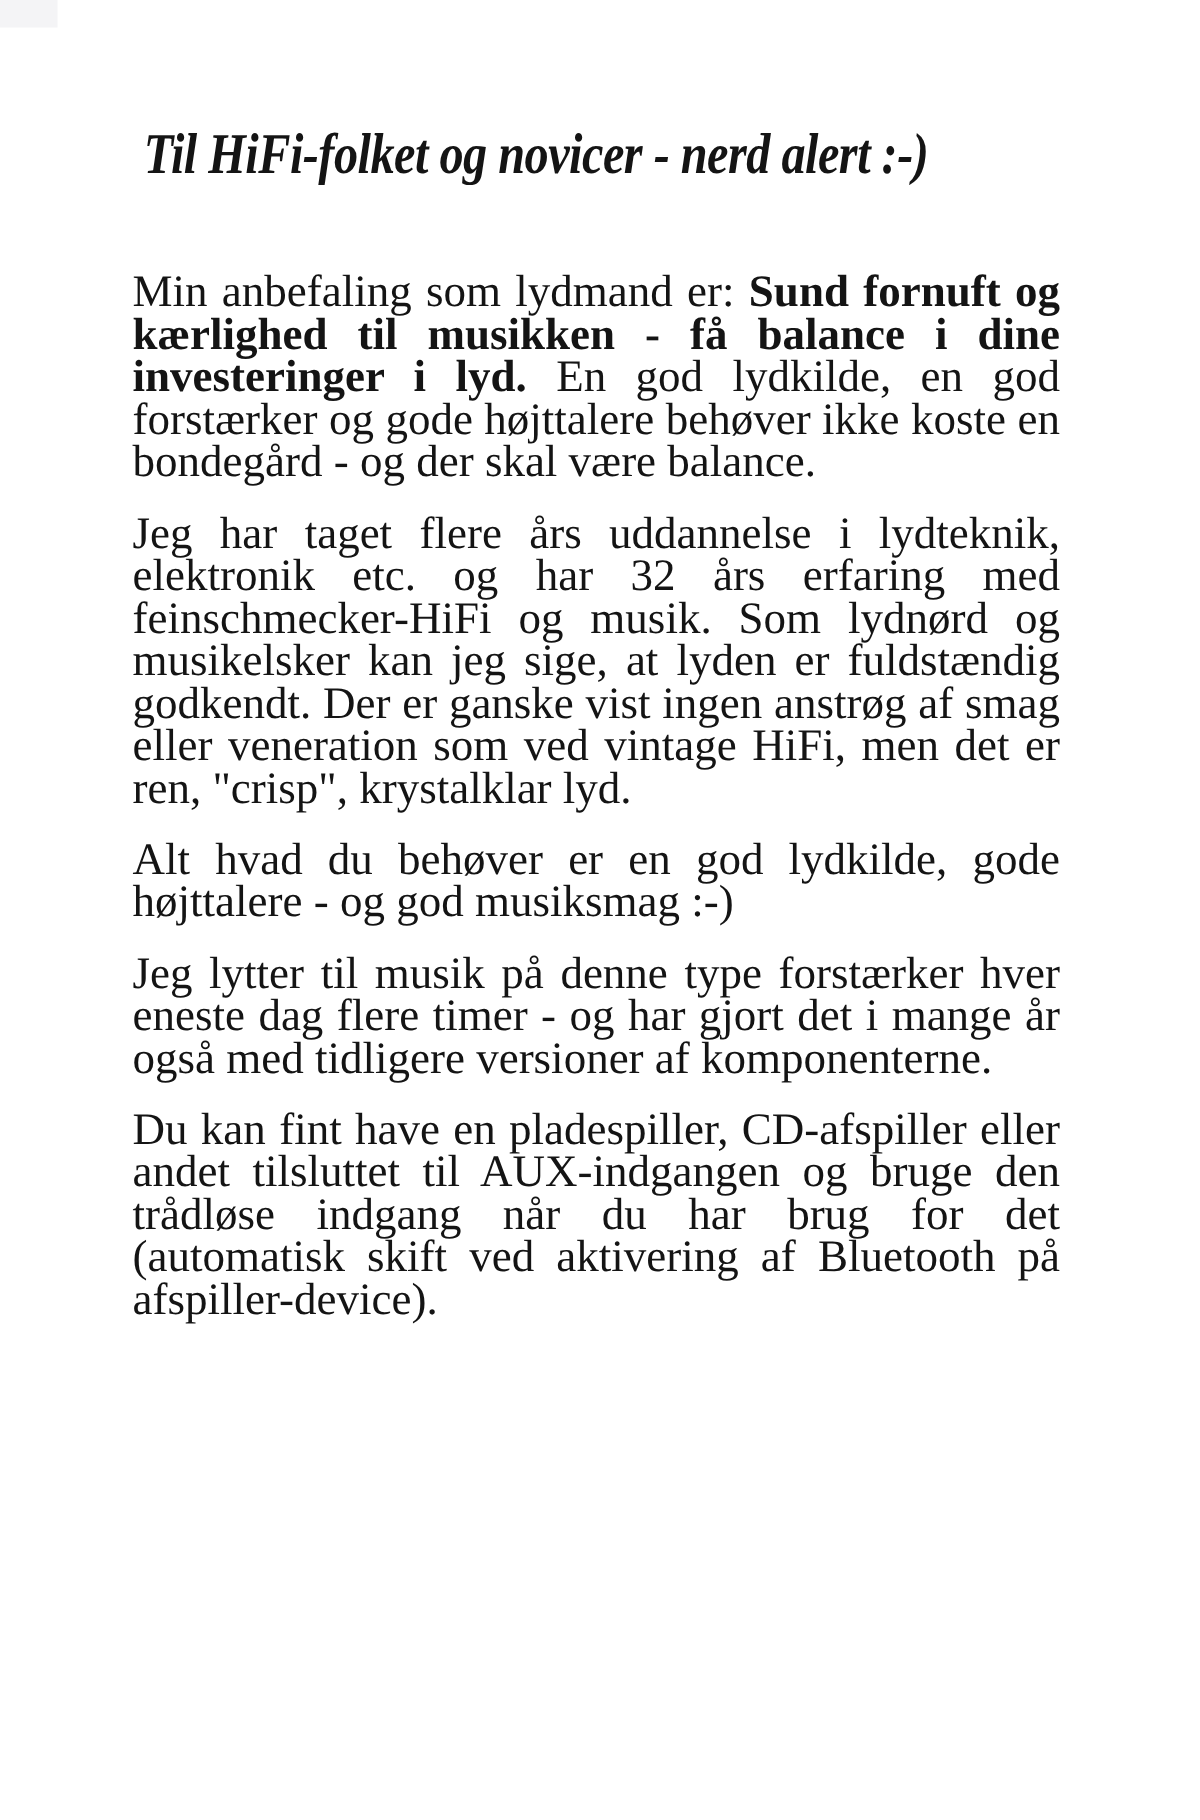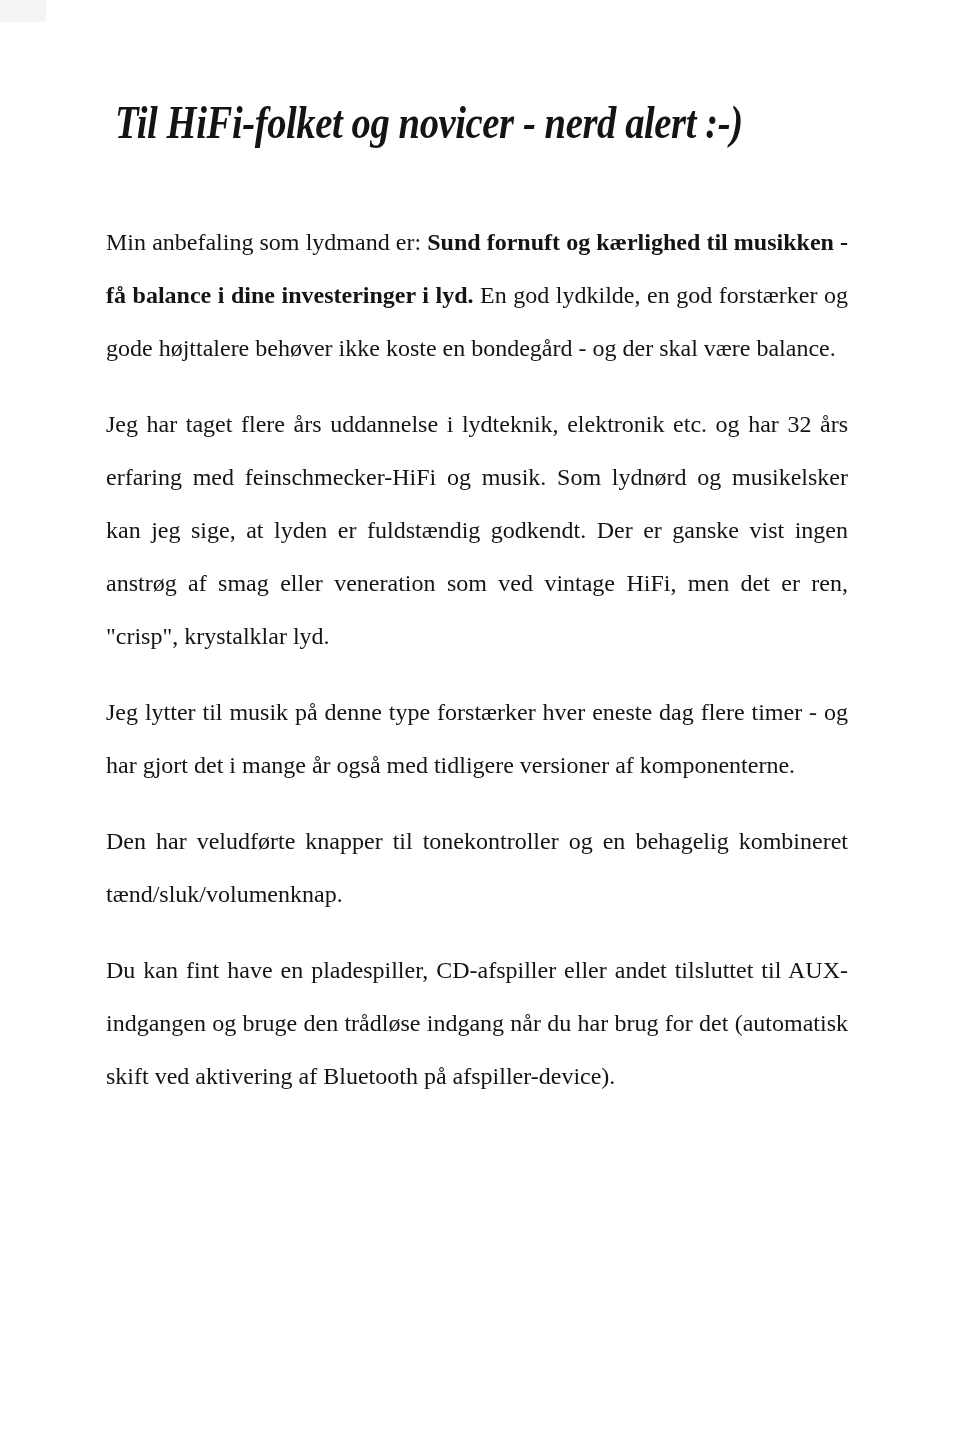--- a/index.html
+++ b/index.html
@@ -40,22 +40,22 @@
     font-size: 46px;
     line-height: 1.18;
     color: var(--text-color, #141414);
     transform: scaleX(0.84);
     transform-origin: left center;
     letter-spacing: -0.5px;
   }
   .paragraphs {
     margin-top: 66px;
     font-family: "Liberation Serif", "DejaVu Serif", serif;
-    font-size: 24px;
-    line-height: 53px;
+    font-size: 36px;
+    line-height: 34px;
     color: var(--text-color, #141414);
     text-align: justify;
   }
   .paragraphs p {
     margin: 0 0 23px 0;
   }
   .paragraphs b {
     font-weight: bold;
   }
 </style>
@@ -64,18 +64,18 @@
 
 <div class="page">
   <div class="scan-artifact"></div>
   <div class="content">
     <div class="title-wrap">
       <h1 class="title">Til HiFi-folket og novicer - nerd alert :-)</h1>
     </div>
     <div class="paragraphs" id="paragraphs">
         <p><span>Min anbefaling som lydmand er: </span><b>Sund fornuft og kærlighed til musikken - få balance i dine investeringer i lyd.</b><span> En god lydkilde, en god forstærker og gode højttalere behøver ikke koste en bondegård - og der skal være balance.</span></p>
         <p><span>Jeg har taget flere års uddannelse i lydteknik, elektronik etc. og har 32 års erfaring med feinschmecker-HiFi og musik. Som lydnørd og musikelsker kan jeg sige, at lyden er fuldstændig godkendt. Der er ganske vist ingen anstrøg af smag eller veneration som ved vintage HiFi, men det er ren, "crisp", krystalklar lyd.</span></p>
+        <p><span>Alt hvad du behøver er en god lydkilde, gode højttalere - og god musiksmag :-)</span></p>
         <p><span>Jeg lytter til musik på denne type forstærker hver eneste dag flere timer - og har gjort det i mange år også med tidligere versioner af komponenterne.</span></p>
-        <p><span>Den har veludførte knapper til tonekontroller og en behagelig kombineret tænd/sluk/volumenknap.</span></p>
         <p><span>Du kan fint have en pladespiller, CD-afspiller eller andet tilsluttet til AUX-indgangen og bruge den trådløse indgang når du har brug for det (automatisk skift ved aktivering af Bluetooth på afspiller-device).</span></p>
       </div>
   </div>
 </div>
 
 </body></html>

